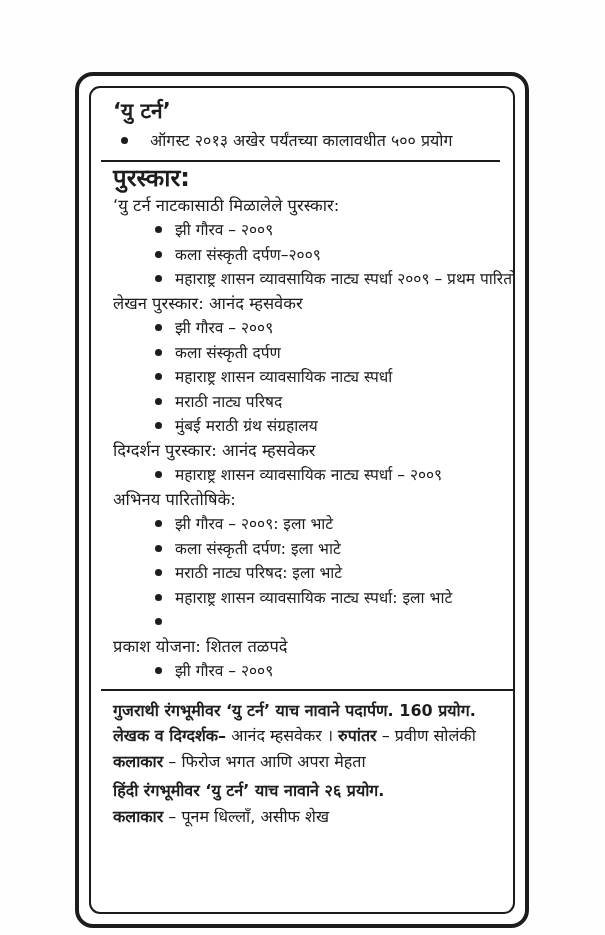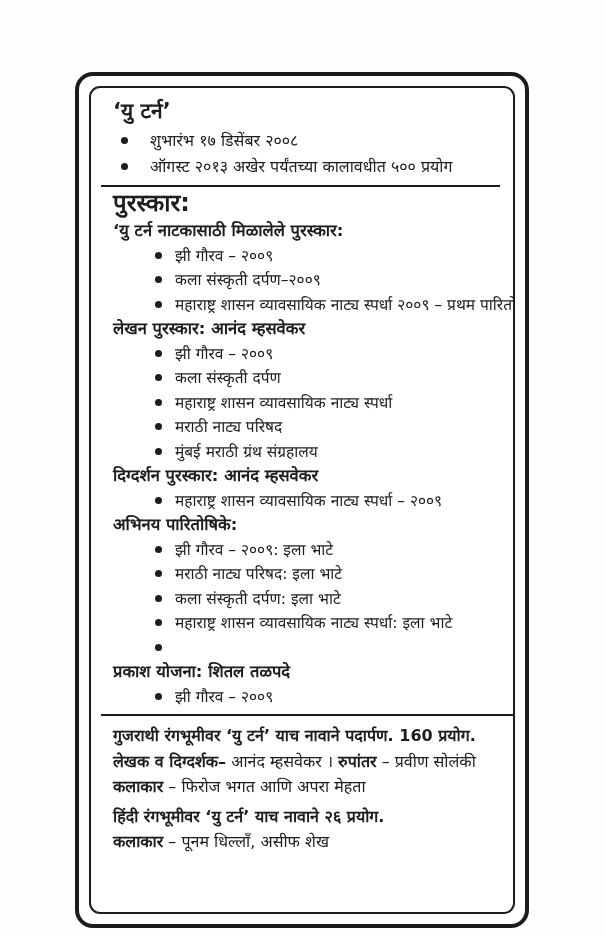--- a/index.html
+++ b/index.html
@@ -72,21 +72,21 @@
   hr.rule-bottom { width: 416px; margin-top: 5px; margin-bottom: 7px; }
   h2.awards-heading {
     font-size: 24px;
     line-height: 25px;
     font-weight: bold;
     margin: 1px 0 3px 4px;
   }
   .award-section h3 {
     font-size: 16.5px;
     line-height: 24.5px;
-    font-weight: bold;
+    font-weight: normal;
     margin: 0 0 0 4px;
   }
   .award-section li {
     font-size: 15.5px;
     line-height: 24.5px;
     padding-left: 46px;
     white-space: nowrap;
   }
   .award-section .dot { margin-right: 13px; }
   .footer { margin-left: 4px; }
@@ -102,21 +102,20 @@
 </head>
 <body>
 
 <div class="sheet">
   <div class="box-outer">
     <div class="box-inner">
 
       <h1 class="play-title">‘यु टर्न’</h1>
 
       <ul class="intro-list">
-  <li><span class="dot"></span><span class="txt">शुभारंभ १७ डिसेंबर २००८</span></li>
 
   <li><span class="dot"></span><span class="txt">ऑगस्ट २०१३ अखेर पर्यंतच्या कालावधीत ५०० प्रयोग</span></li>
 </ul>
 
       <hr class="rule">
 
       <h2 class="awards-heading">पुरस्कार:</h2>
 
       <div id="awards">
   <div class="award-section">
@@ -150,23 +149,23 @@
     <ul>
   <li><span class="dot"></span><span class="txt">महाराष्ट्र शासन व्यावसायिक नाट्य स्पर्धा – २००९</span></li>
 </ul>
   </div>
 
   <div class="award-section">
     <h3>अभिनय पारितोषिके:</h3>
     <ul>
   <li><span class="dot"></span><span class="txt">झी गौरव – २००९: इला भाटे</span></li>
 
+  <li><span class="dot"></span><span class="txt">कला संस्कृती दर्पण: इला भाटे</span></li>
+
   <li><span class="dot"></span><span class="txt">मराठी नाट्य परिषद: इला भाटे</span></li>
-
-  <li><span class="dot"></span><span class="txt">कला संस्कृती दर्पण: इला भाटे</span></li>
 
   <li><span class="dot"></span><span class="txt">महाराष्ट्र शासन व्यावसायिक नाट्य स्पर्धा: इला भाटे</span></li>
 
   <li><span class="dot"></span></li>
 </ul>
   </div>
 
   <div class="award-section">
     <h3>प्रकाश योजना: शितल तळपदे</h3>
     <ul>

